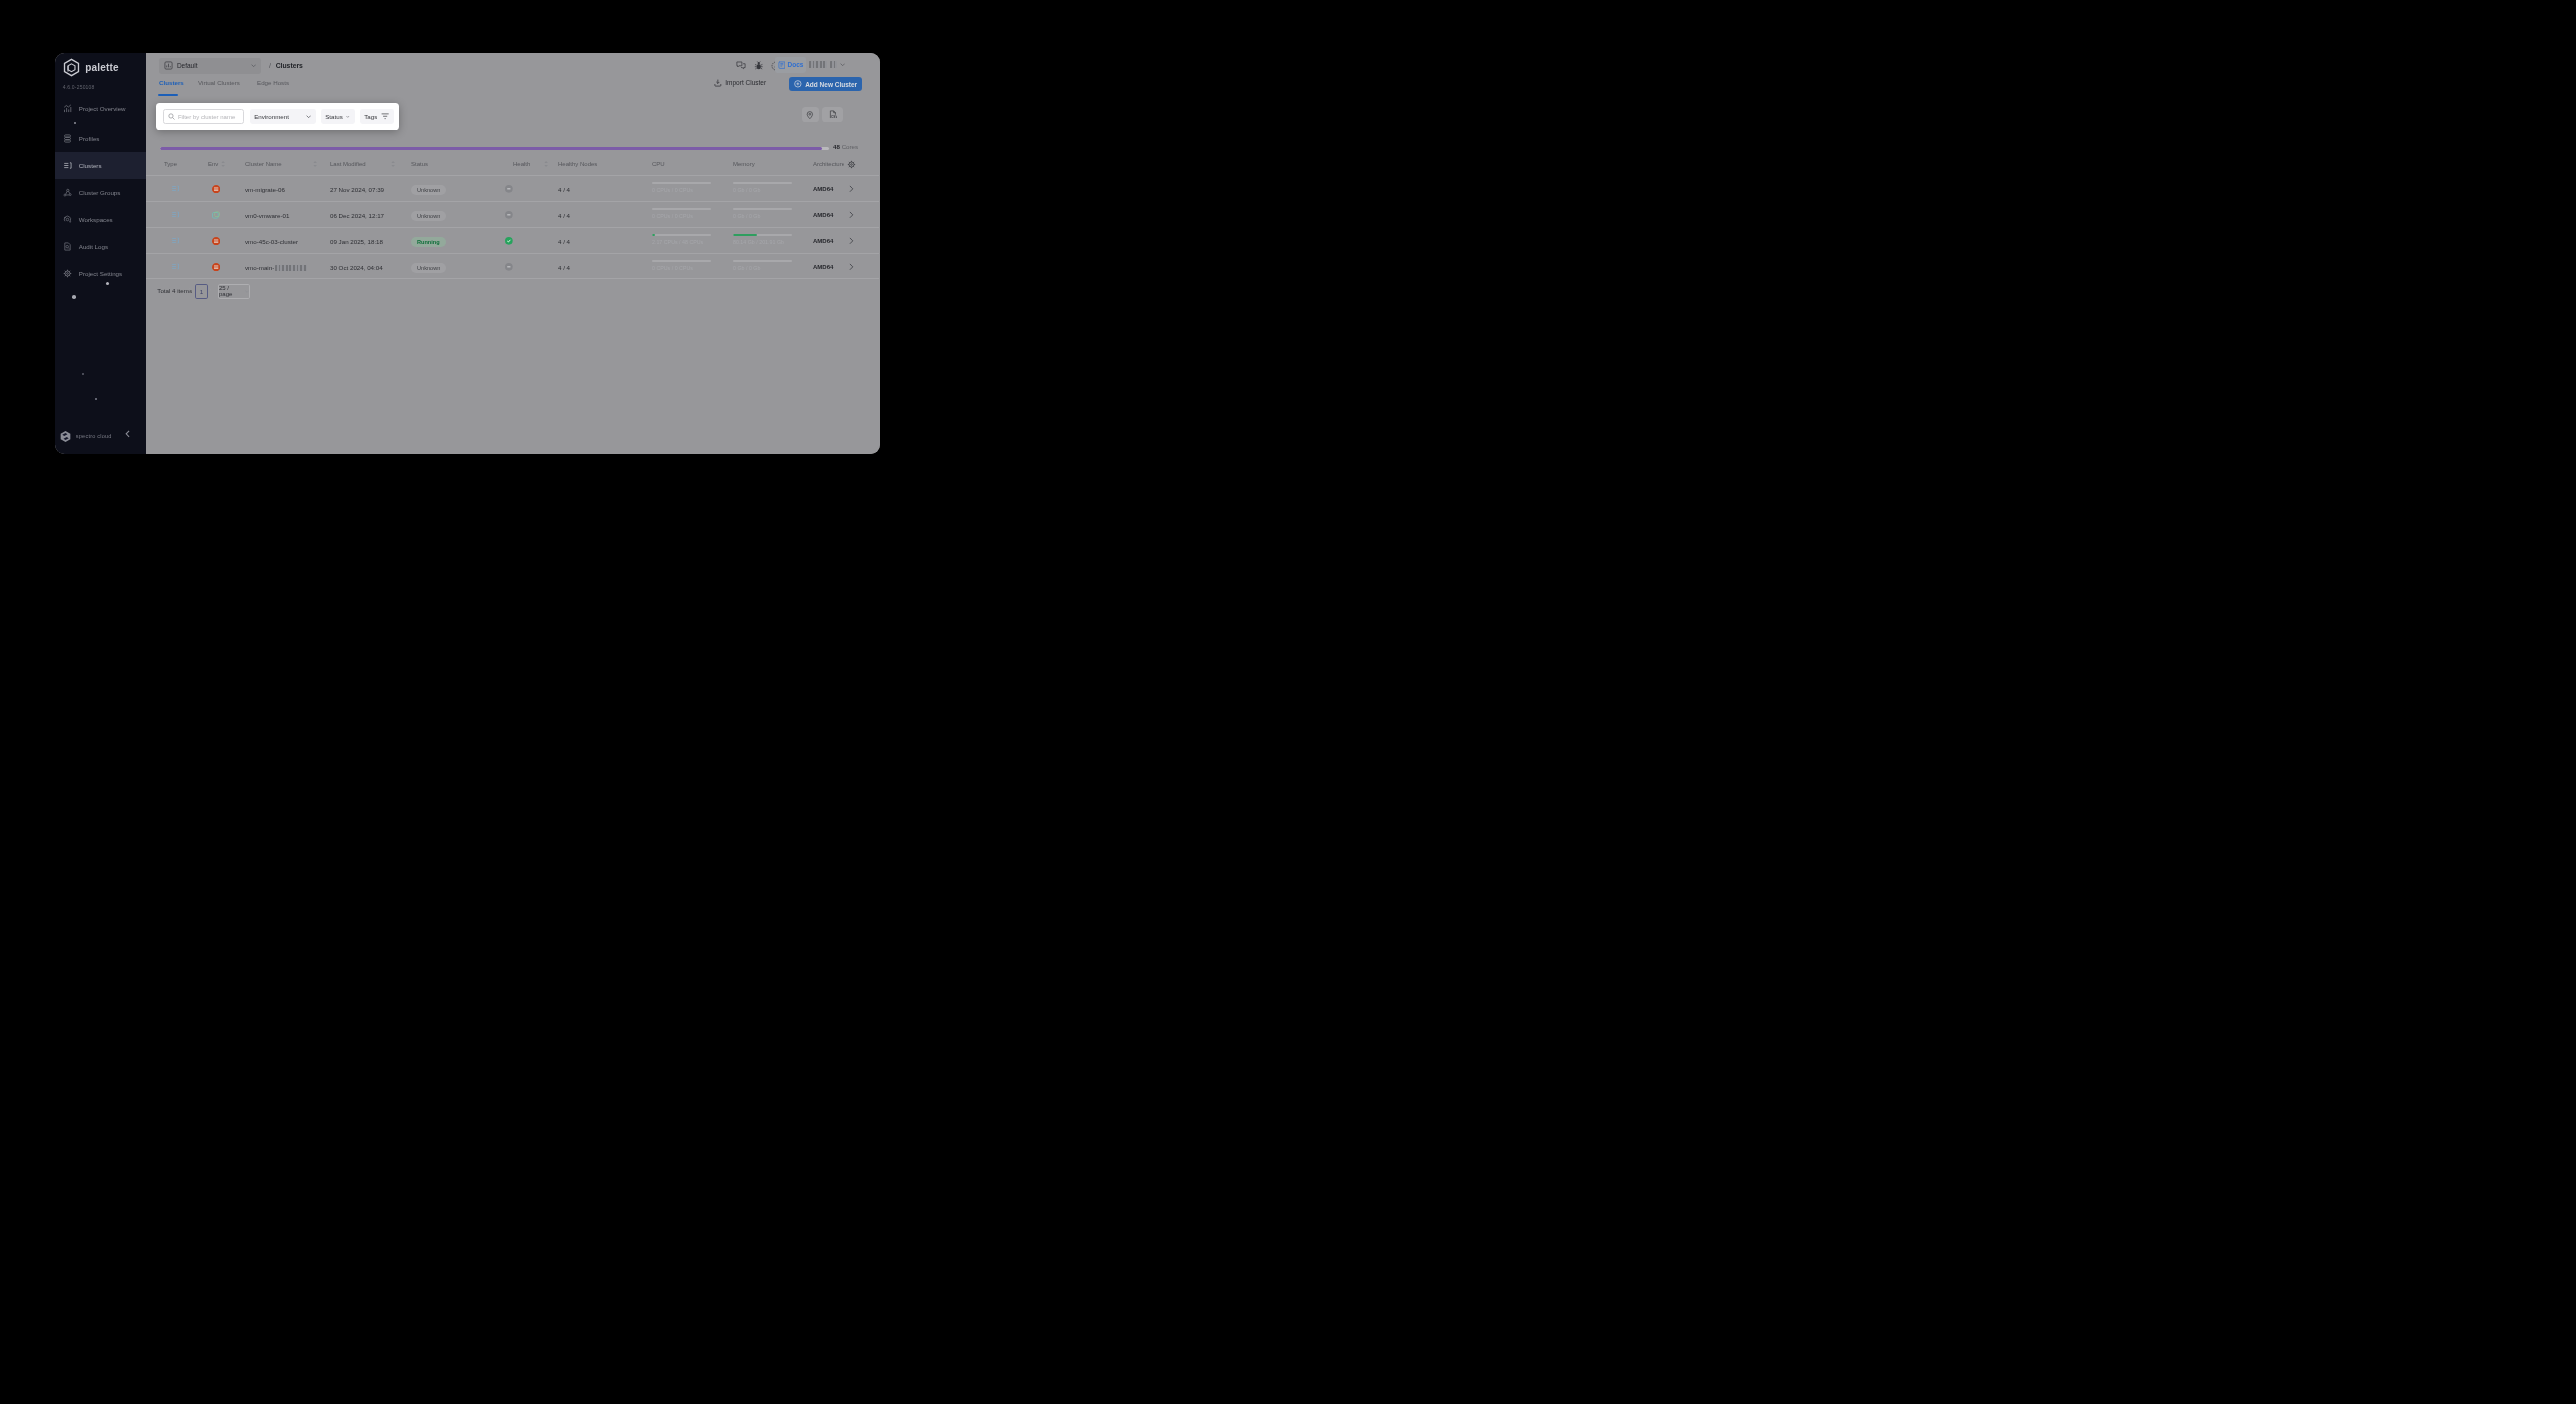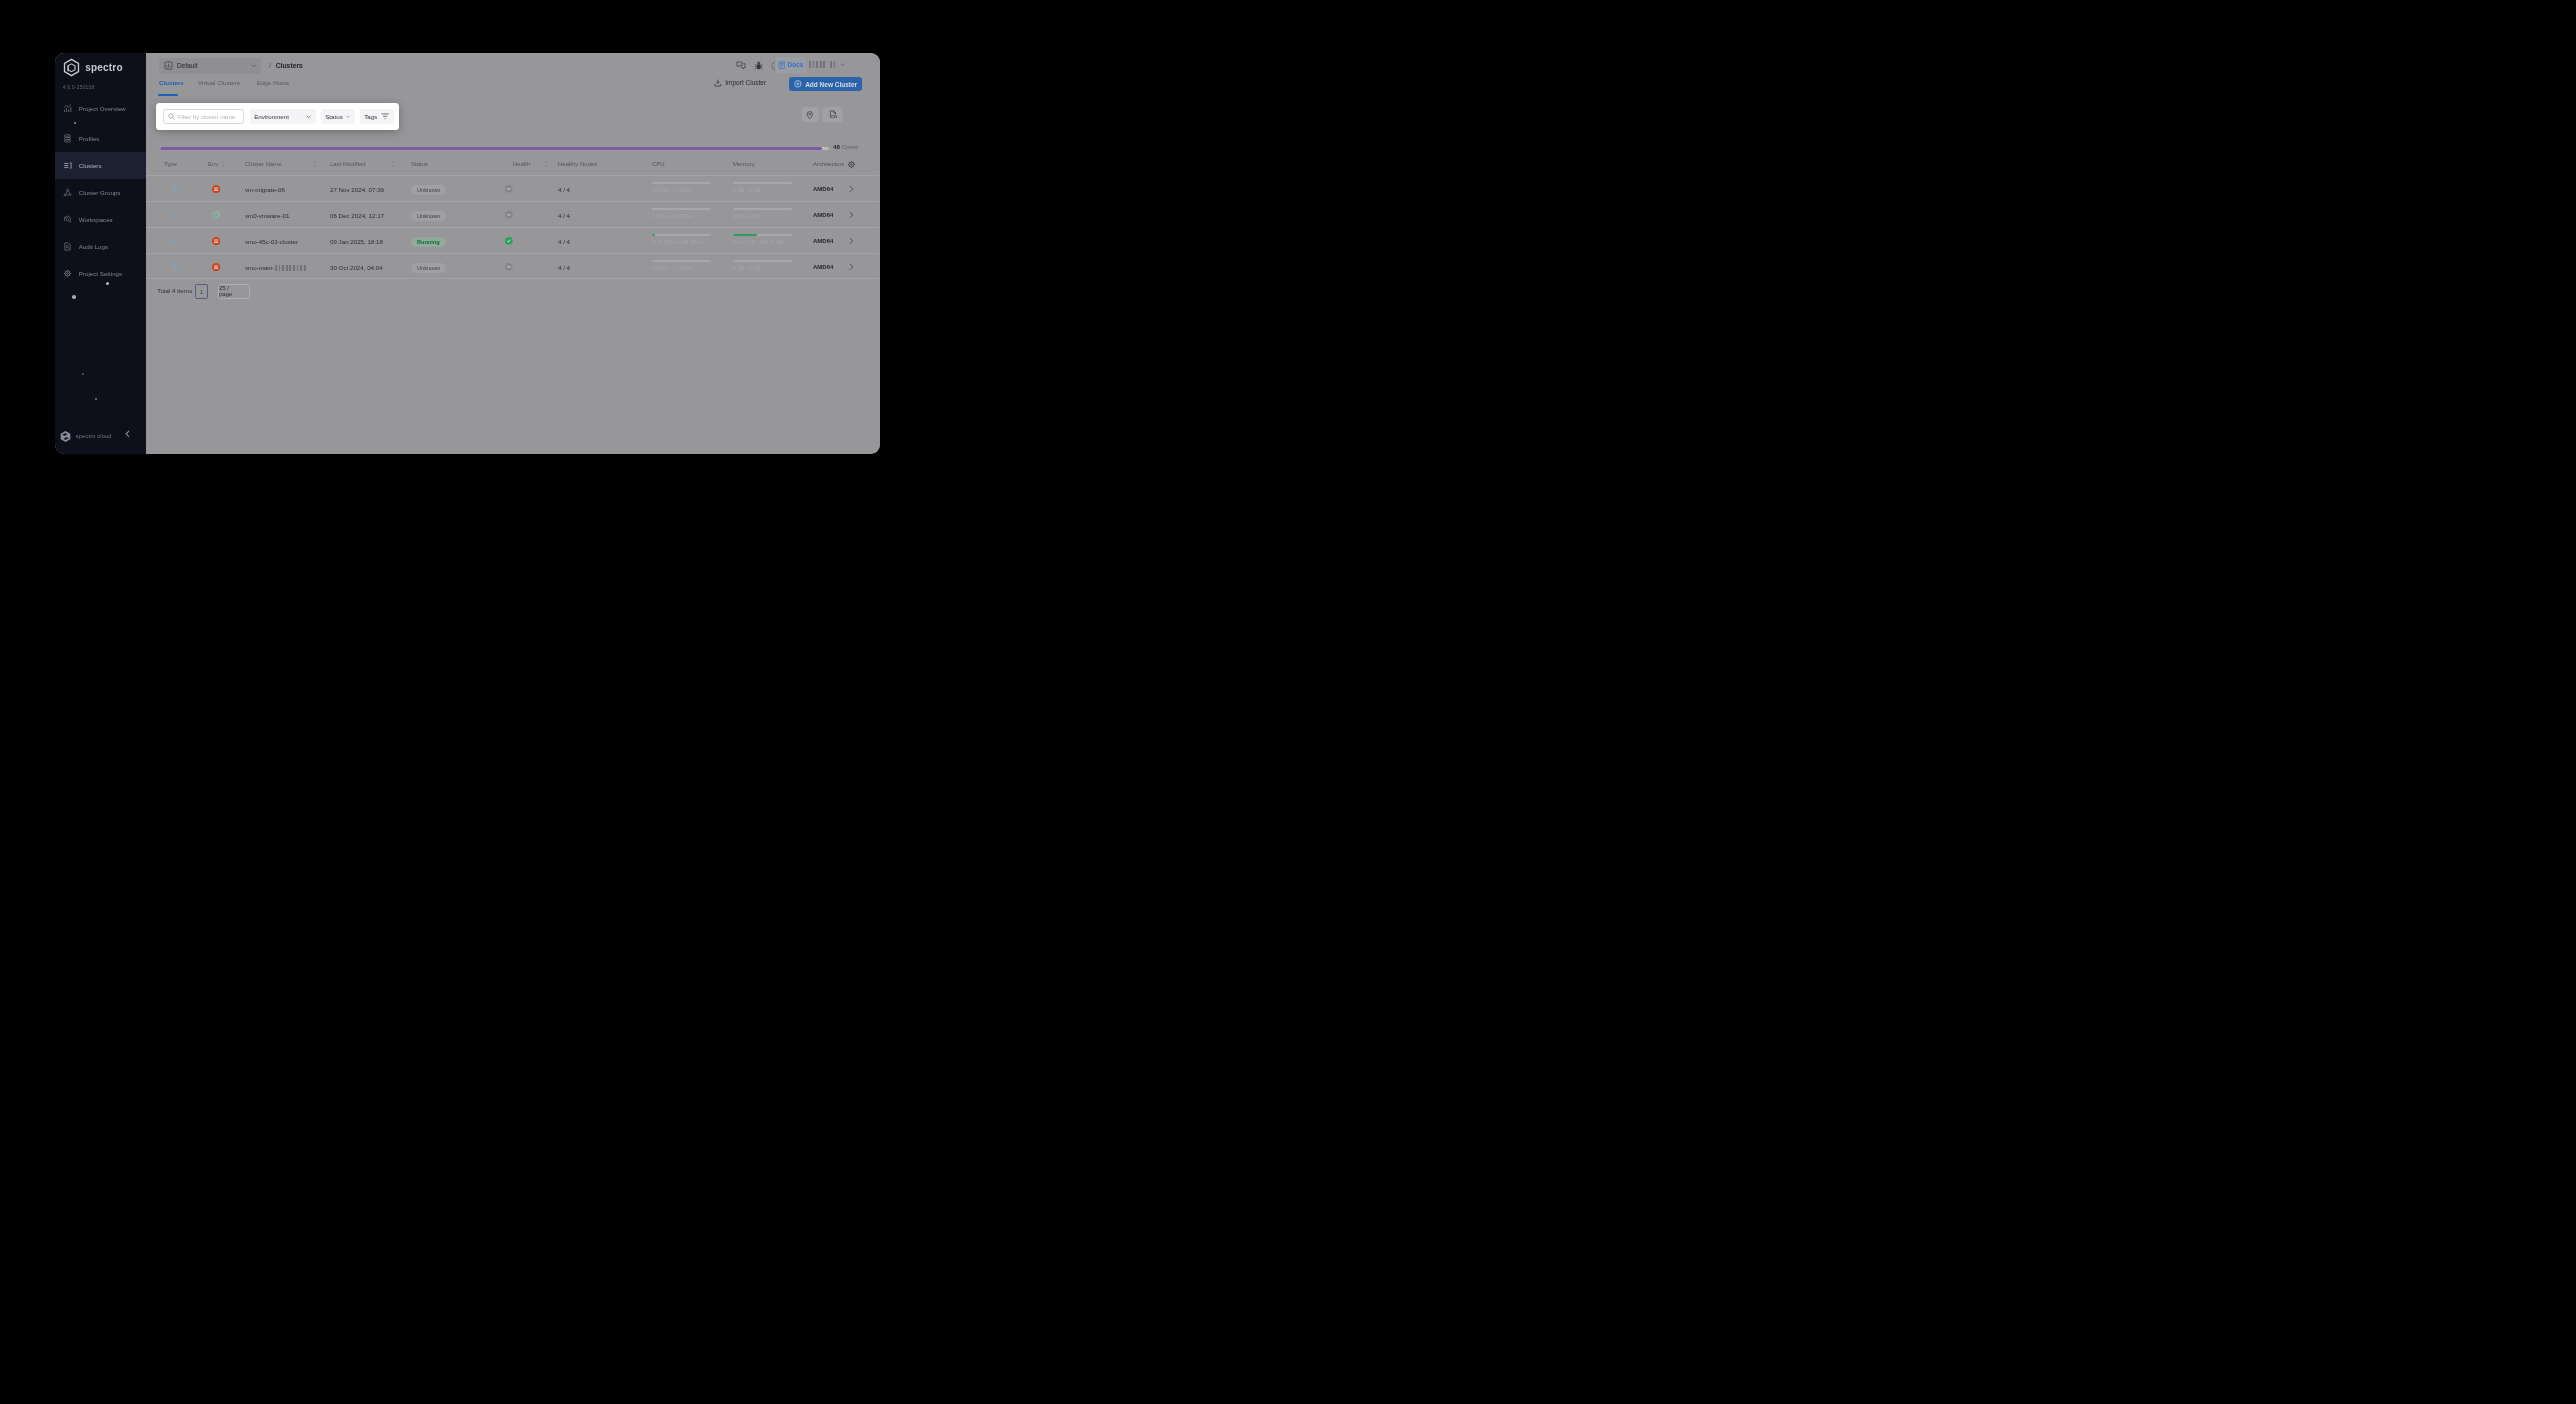--- a/index.html
+++ b/index.html
@@ -115,21 +115,21 @@
 
     <div class="sidebar">
       <div class="brand-row">
         <span>
           <svg width="19" height="19" viewBox="0 0 34 34" fill="none" stroke="#c9cad1" stroke-width="2.4">
             <path d="M17 2.5l12.5 7.2v14.6L17 31.5 4.5 24.3V9.7z"></path>
             <path d="M17 10.5l6.2 3.6v7L17 24.5l-6.2-3.4v-7z" stroke-width="2"></path>
             <path d="M10.8 14.1v10" stroke-width="2"></path>
           </svg>
         </span>
-        <span class="brand-name">spectro</span>
+        <span class="brand-name">palette</span>
       </div>
       <div class="version">4.6.0-250108</div>
 
       <div class="nav-item" style="top:42px">
         <span>
           <svg width="9" height="9" viewBox="0 0 15 15" fill="none" stroke-width="1.3">
             <path d="M2.5 13.5V9.5M6 13.5V6.5M9.5 13.5V9M13 13.5V5"></path>
             <polyline points="2 5.5 5.5 2.5 9 5 13 1.5"></polyline>
           </svg>
         </span>

